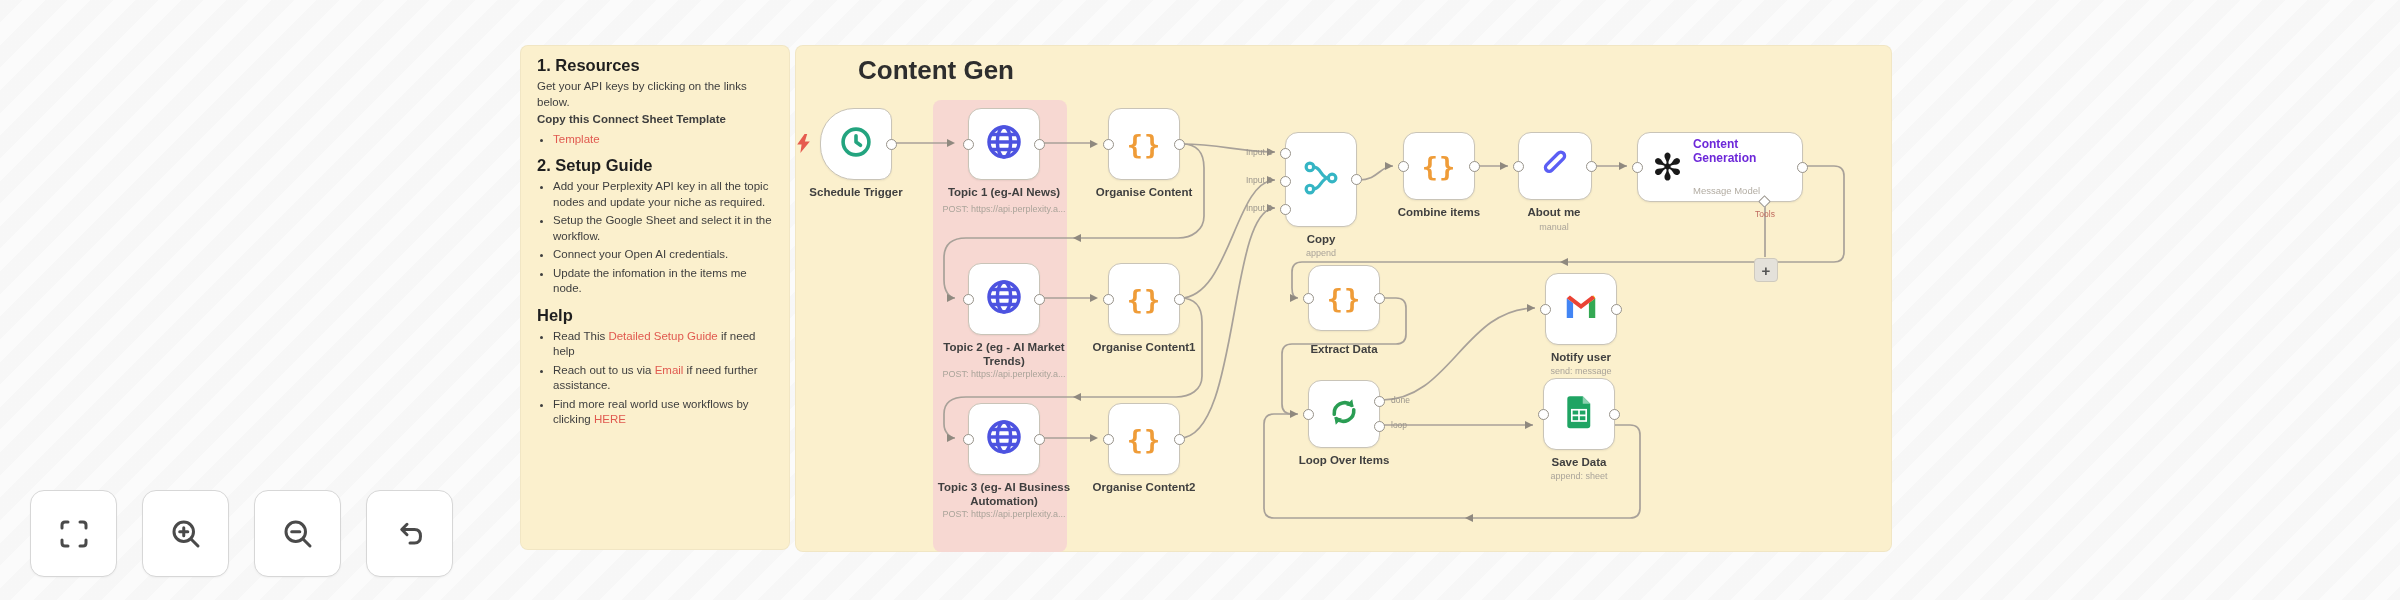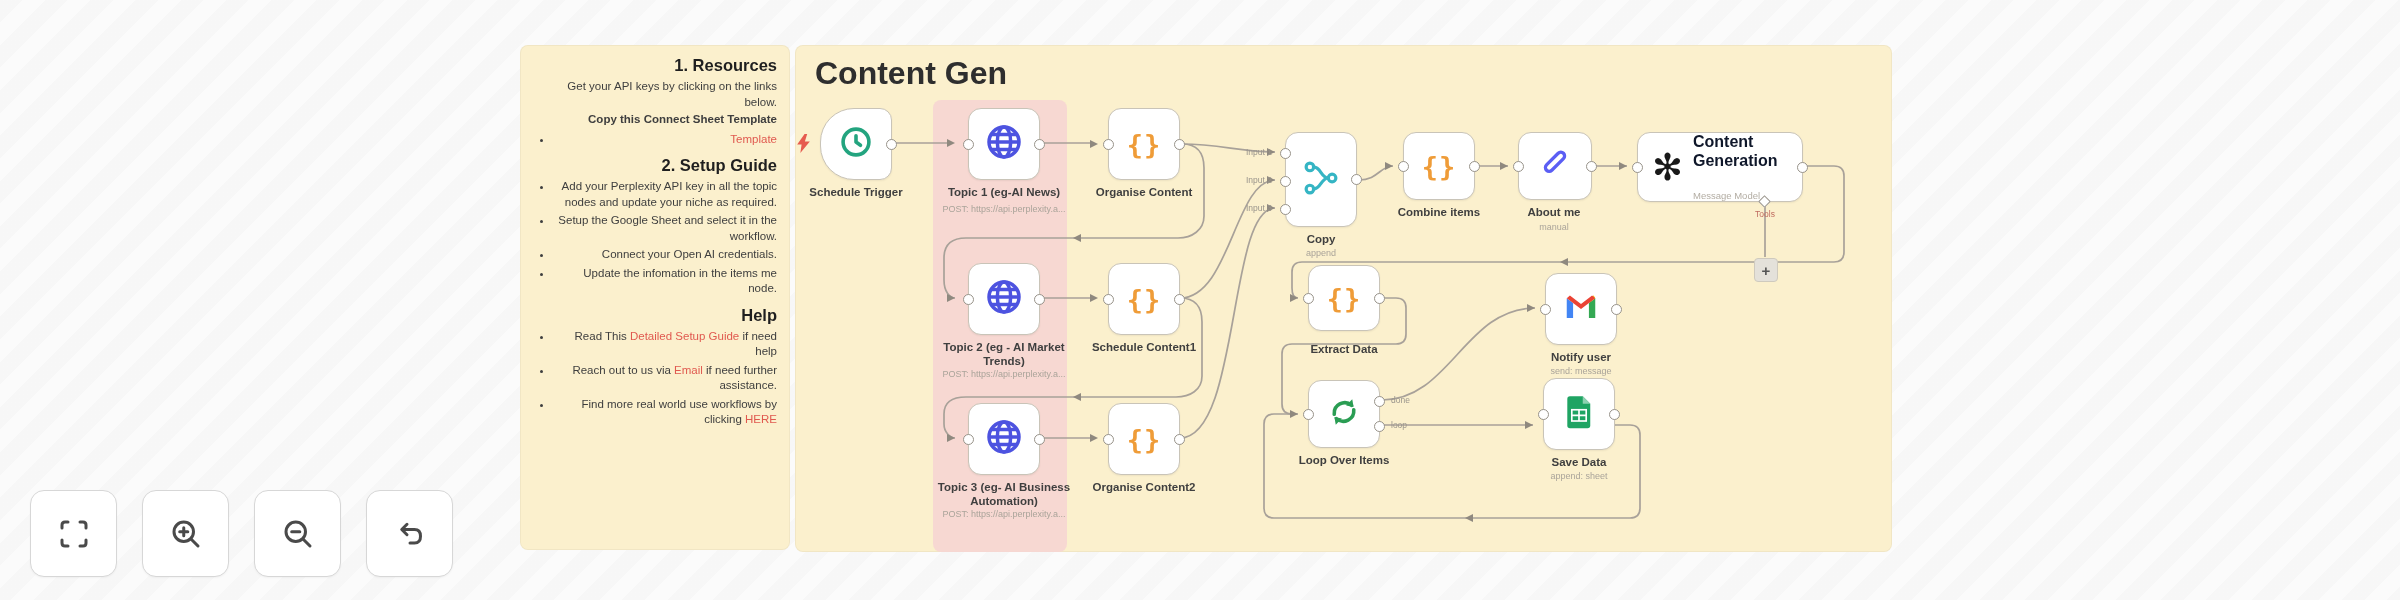--- a/index.html
+++ b/index.html
@@ -1,31 +1,31 @@
 <!DOCTYPE html>
 <html><head>
 <meta charset="utf-8">
 <style>
   html,body{margin:0;padding:0;}
   body{width:2400px;height:600px;position:relative;overflow:hidden;
        font-family:"Liberation Sans",sans-serif;
        background:#fbfbfb;
        background-image:repeating-linear-gradient(135deg, rgba(0,0,0,0.015) 0 16px, rgba(255,255,255,0) 16px 32px);}
-  .sticky{position:absolute;background:#fbf0cd;border-radius:8px;border:1px solid rgba(0,0,0,0.04);text-align:right;}
+  .sticky{position:absolute;background:#fbf0cd;border-radius:8px;border:1px solid rgba(0,0,0,0.04);}
   #sticky-left{left:520px;top:45px;width:270px;height:505px;padding:10px 12px 10px 16px;box-sizing:border-box;z-index:1;}
   #sticky-main{left:795px;top:45px;width:1095px;height:505px;z-index:1;}
   #sticky-pink{left:933px;top:100px;width:134px;height:452px;background:#f6d6d2;opacity:.92;z-index:2;border:none;}
   .s-head{font-size:16.5px;font-weight:700;color:#1f1f1f;margin:9px 0 4px;}
   .s-head.first{margin-top:0;}
   .s-body{font-size:11.5px;line-height:1.35;color:#3e3e3e;margin:2px 0;}
   .s-bold{font-weight:700;}
   .s-list{margin:4px 0 7px 16px;padding:0;font-size:11.5px;line-height:1.35;color:#3e3e3e;}
   .s-list li{margin-bottom:3px;}
   .link{color:#e0594f;}
-  #canvas-title{position:absolute;left:815px;top:55px;font-size:32px;font-weight:700;color:#2e2e2e;z-index:3;}
+  #canvas-title{position:absolute;left:858px;top:55px;font-size:26px;font-weight:700;color:#2e2e2e;z-index:3;}
   #trigger-bolt{position:absolute;left:796px;top:134px;z-index:4;}
   .wires{position:absolute;left:0;top:0;z-index:3;pointer-events:none;}
   .wire{fill:none;stroke:#a8a199;stroke-width:1.7px;}
   .arrow{fill:#8f897f;stroke:none;}
   .port-label{font-size:8.5px;fill:#9a958c;font-family:"Liberation Sans",sans-serif;}
   .tools-label{font-size:8.5px;fill:#bf6a5f;font-family:"Liberation Sans",sans-serif;}
   .node{position:absolute;z-index:4;width:72px;}
   .node-box{position:relative;width:72px;height:72px;background:#fff;border:1.3px solid #c9c4b8;
             border-radius:13px;box-shadow:0 1px 2px rgba(0,0,0,0.06);
             display:flex;align-items:center;justify-content:center;box-sizing:border-box;}
@@ -35,21 +35,21 @@
   .port.out{right:-6px;top:50%;margin-top:-5.5px;}
   .node-label{position:absolute;top:78px;left:50%;transform:translateX(-50%);width:150px;
               text-align:center;font-size:11.5px;font-weight:700;color:#3f3f3f;line-height:1.2;}
   .node-sub{position:absolute;left:50%;transform:translateX(-50%);width:160px;text-align:center;
             font-size:9px;color:#aaa49a;white-space:nowrap;}
   .braces{font-size:27px;font-weight:700;color:#ef9c38;letter-spacing:1px;font-family:"DejaVu Sans Mono",monospace;}
   .openai-glyph{font-size:37px;color:#191919;line-height:1;}
   #node-content-generation .node-box{width:166px;justify-content:flex-start;padding-left:14px;gap:10px;}
   #node-content-generation{width:166px;}
   .cg-text{display:flex;flex-direction:column;}
-  .cg-title{font-size:16px;font-weight:700;color:#0f172a;width:100px;line-height:1.15;}
+  .cg-title{font-size:12px;font-weight:700;color:#6d28d9;width:100px;line-height:1.15;}
   .cg-sub{font-size:9.5px;color:#b3ada3;margin-top:20px;}
   .diamond{position:absolute;left:122px;bottom:-5px;width:9px;height:9px;background:#fff;
            border:1.4px solid #98938a;transform:rotate(45deg);box-sizing:border-box;}
   #add-tool-btn{position:absolute;left:1754px;top:258px;width:22px;height:22px;background:#e4e1da;
                 border:1px solid #cfcabe;border-radius:4px;z-index:4;color:#555;font-size:15px;
                 display:flex;align-items:center;justify-content:center;font-weight:700;}
   #controls{position:absolute;left:30px;top:490px;display:flex;gap:25px;z-index:5;}
   .ctl-btn{width:85px;height:85px;background:#fff;border:1.5px solid #d7d7d7;border-radius:14px;
            display:flex;align-items:center;justify-content:center;box-shadow:0 1px 2px rgba(0,0,0,0.04);}
   .ctl-btn svg{stroke:#4a4a4a;fill:none;stroke-width:2px;stroke-linecap:round;stroke-linejoin:round;}
@@ -250,21 +250,21 @@
   <div class="node-label">Topic 2 (eg - AI Market Trends)</div>
   <div class="node-sub" style="top:106px">POST: https://api.perplexity.a...</div>
 </div>
 
 <div class="node" id="node-organise-content1" style="left:1108px;top:263px">
   <div class="node-box">
       <span class="braces">{}</span>
     <span class="port in"></span>
     <span class="port out"></span>
   </div>
-  <div class="node-label">Schedule Content1</div>
+  <div class="node-label">Organise Content1</div>
 </div>
 
 <div class="node" id="node-extract-data" style="left:1308px;top:265px">
   <div class="node-box" style="height:66px">
       <span class="braces">{}</span>
     <span class="port in"></span>
     <span class="port out"></span>
   </div>
   <div class="node-label" style="top:78px">Extract Data</div>
 </div>

